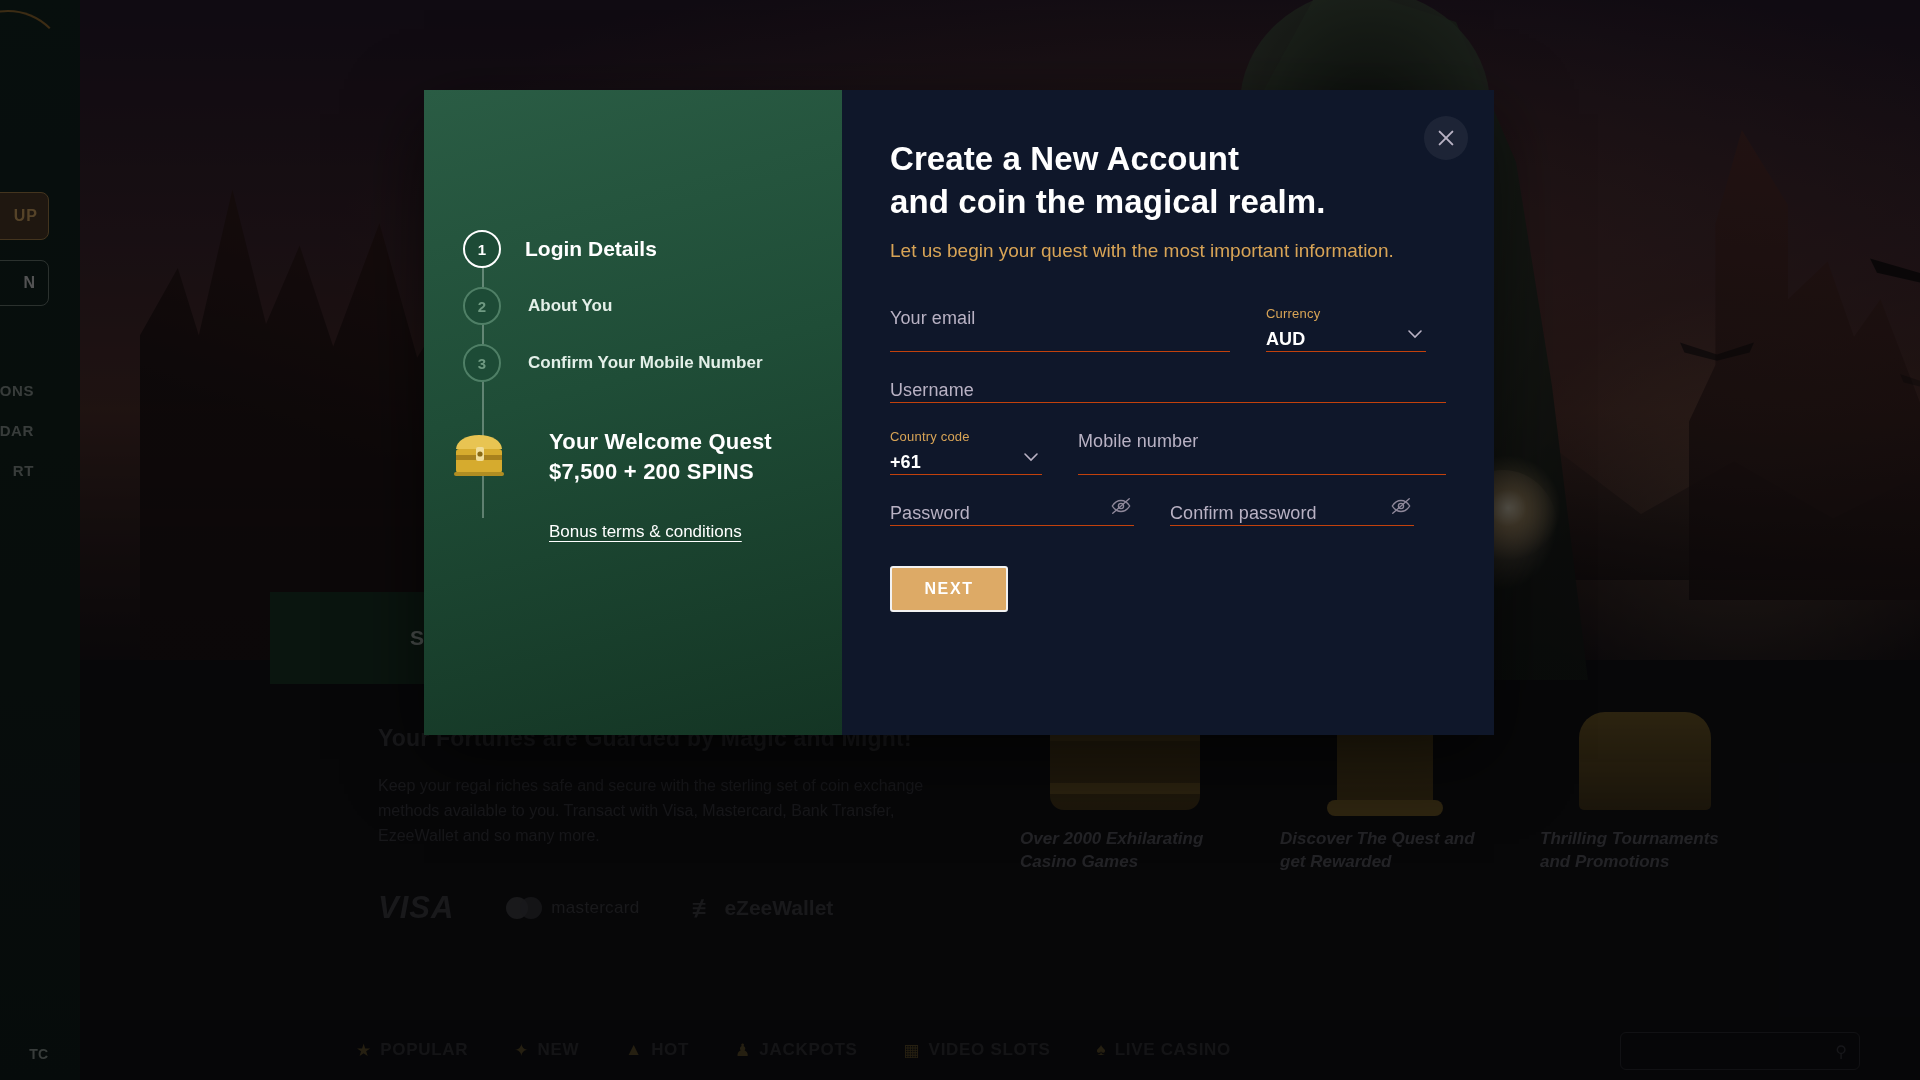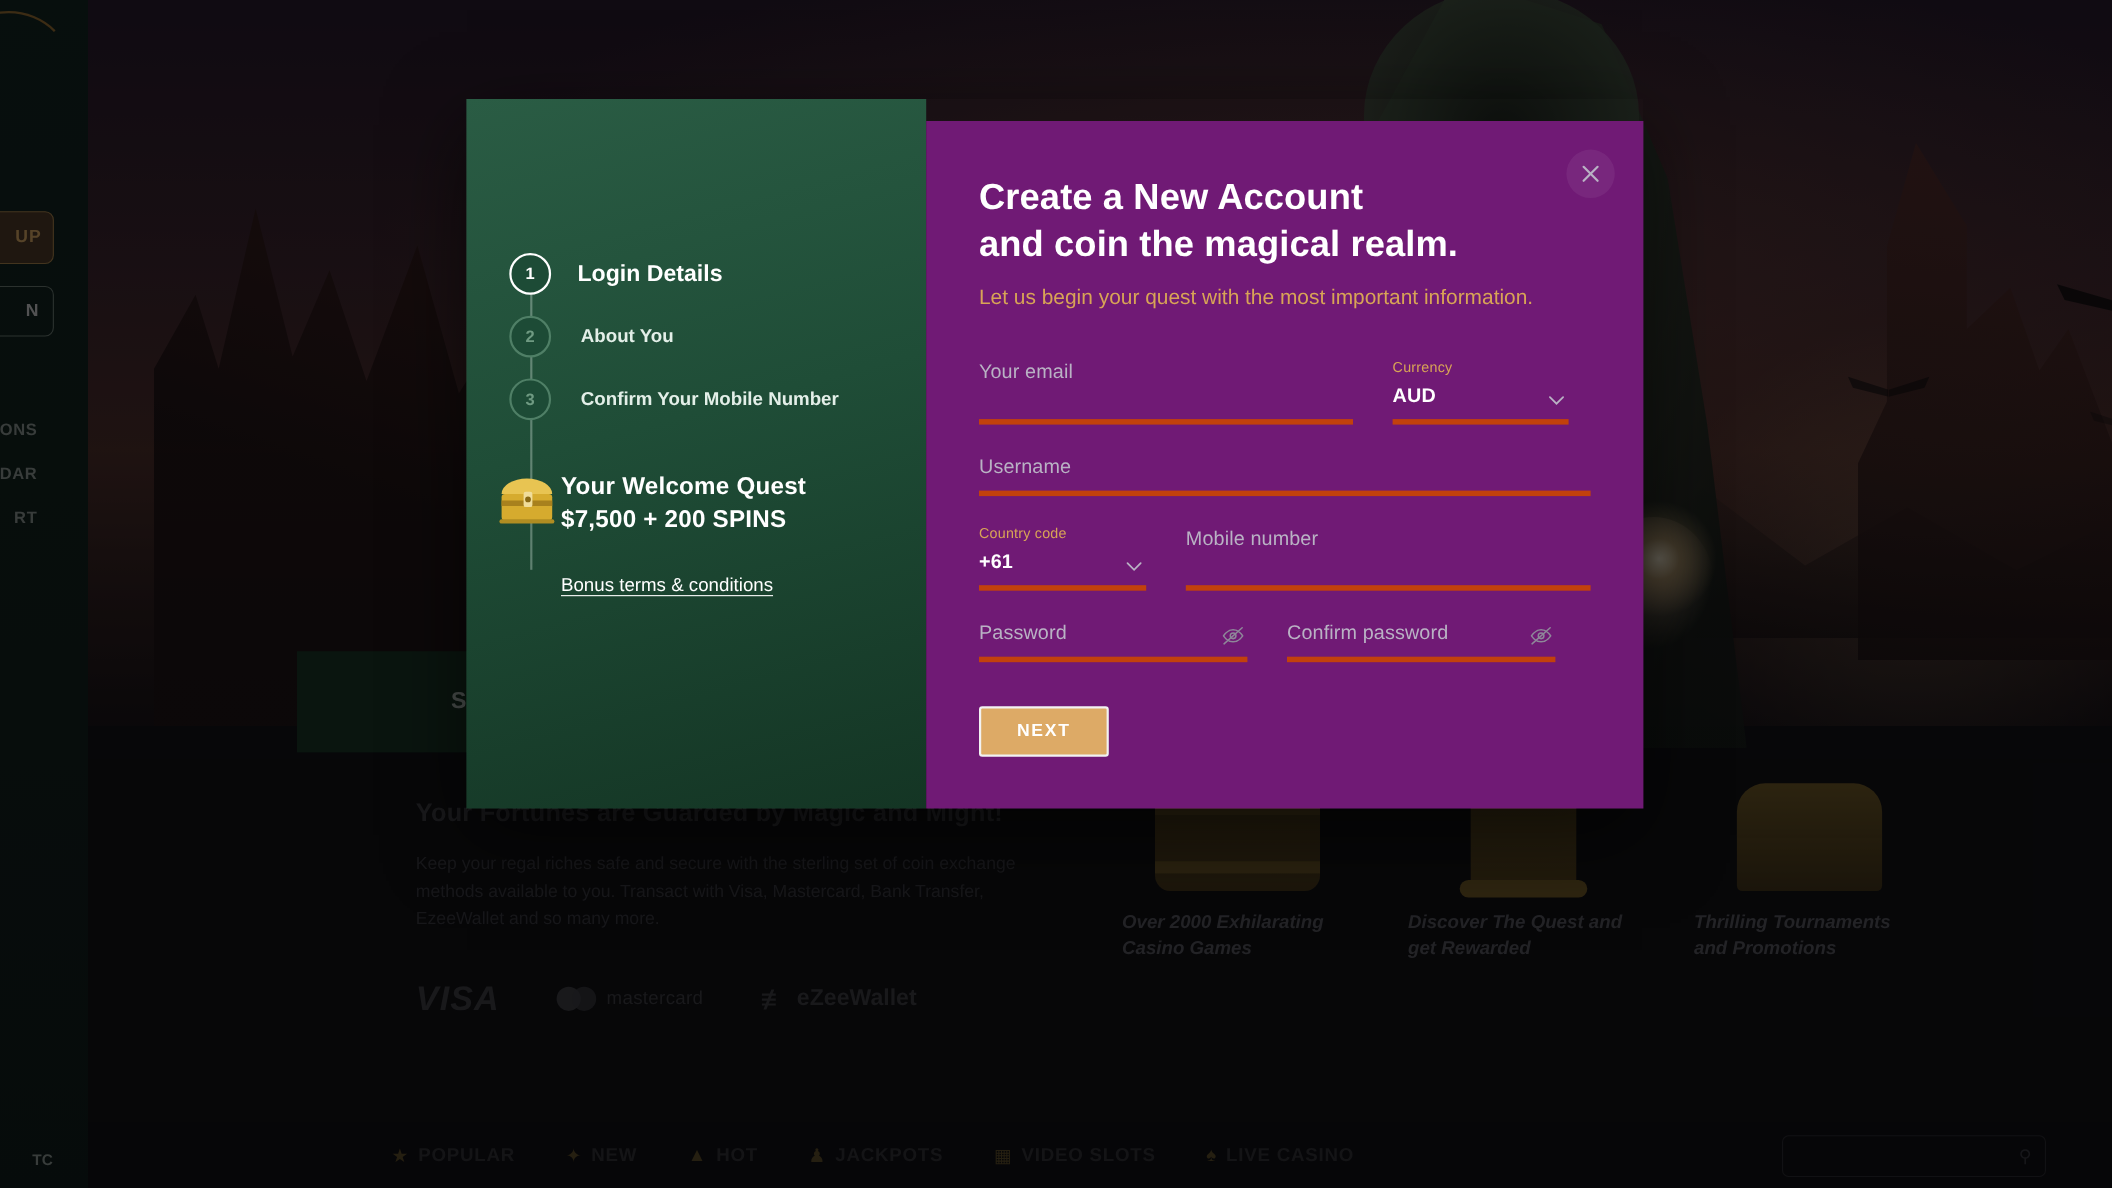--- a/index.html
+++ b/index.html
@@ -220,53 +220,53 @@
     display: flex; align-items: center; justify-content: center;
     font-size: 15px; font-weight: 700; position: relative; z-index: 2;
     background: #1d4b36;
   }
   .step-badge.active { border: 2px solid #ffffff; color: #ffffff; }
   .step-badge.idle { border: 2px solid #4f7f66; color: #6f9a82; }
   .step-label { margin-left: 24px; font-size: 19px; font-weight: 700; }
   .step-label.active { color: #ffffff; font-size: 21px; }
   .step-label.idle { color: #e3efe8; font-size: 17px; margin-left: 27px; }
 
-  .quest { position: relative; margin-top: 45px; }
+  .quest { position: relative; margin-top: 45px; padding-left: 39px; }
   .chest-icon { position: absolute; left: 28px; top: 2px; width: 56px; height: 48px; }
   .quest-text { margin-left: 86px; }
   .quest-t1, .quest-t2 {
     font-size: 22px; font-weight: 700; color: #ffffff; line-height: 1.38; letter-spacing: .2px;
   }
   .quest-link {
     display: inline-block; margin: 34px 0 0 86px; font-size: 17px; color: #ffffff;
     text-decoration: underline; text-underline-offset: 4px; cursor: pointer;
   }
 
   .modal-right {
-    flex: 1; background: #701a75; position: relative; padding: 48px 48px 0 48px; margin-top: 20px;
+    flex: 1; background: #0f172a; position: relative; padding: 48px 48px 0 48px;
   }
   .close-btn {
     position: absolute; right: 26px; top: 26px; width: 44px; height: 44px;
     border-radius: 50%; background: rgba(255,255,255,.06);
     display: flex; align-items: center; justify-content: center; cursor: pointer;
   }
   .close-x { position: relative; width: 20px; height: 20px; }
   .close-x::before, .close-x::after {
     content: ""; position: absolute; left: 0; top: 9px; width: 20px; height: 2px;
     background: #b9b2c4; border-radius: 1px;
   }
   .close-x::before { transform: rotate(45deg); }
   .close-x::after { transform: rotate(-45deg); }
 
   .h1 { font-size: 33px; font-weight: 700; color: #ffffff; line-height: 1.30; letter-spacing: .1px; }
   .sub { margin-top: 16px; font-size: 19px; color: #d8a456; }
 
   .form { margin-top: 44px; }
   .row { display: flex; gap: 36px; margin-bottom: 26px; }
-  .field { position: relative; padding-bottom: 10px; border-bottom: 5px solid #c2410c; }
+  .field { position: relative; border-bottom: 1px solid #c2410c; }
   .field.grow { flex: 1; }
   .field-label {
     font-size: 13px; color: #d8a456; margin-bottom: 6px; letter-spacing: .2px;
   }
   .field-input {
     font-size: 18px; color: #b9b2c4; letter-spacing: .1px; height: 24px; line-height: 24px;
   }
   .field-input.value { color: #ffffff; font-weight: 700; }
   .field-ico { position: absolute; right: 2px; bottom: 8px; width: 22px; height: 22px; cursor: pointer; }
   .chev { width: 18px; height: 18px; }

